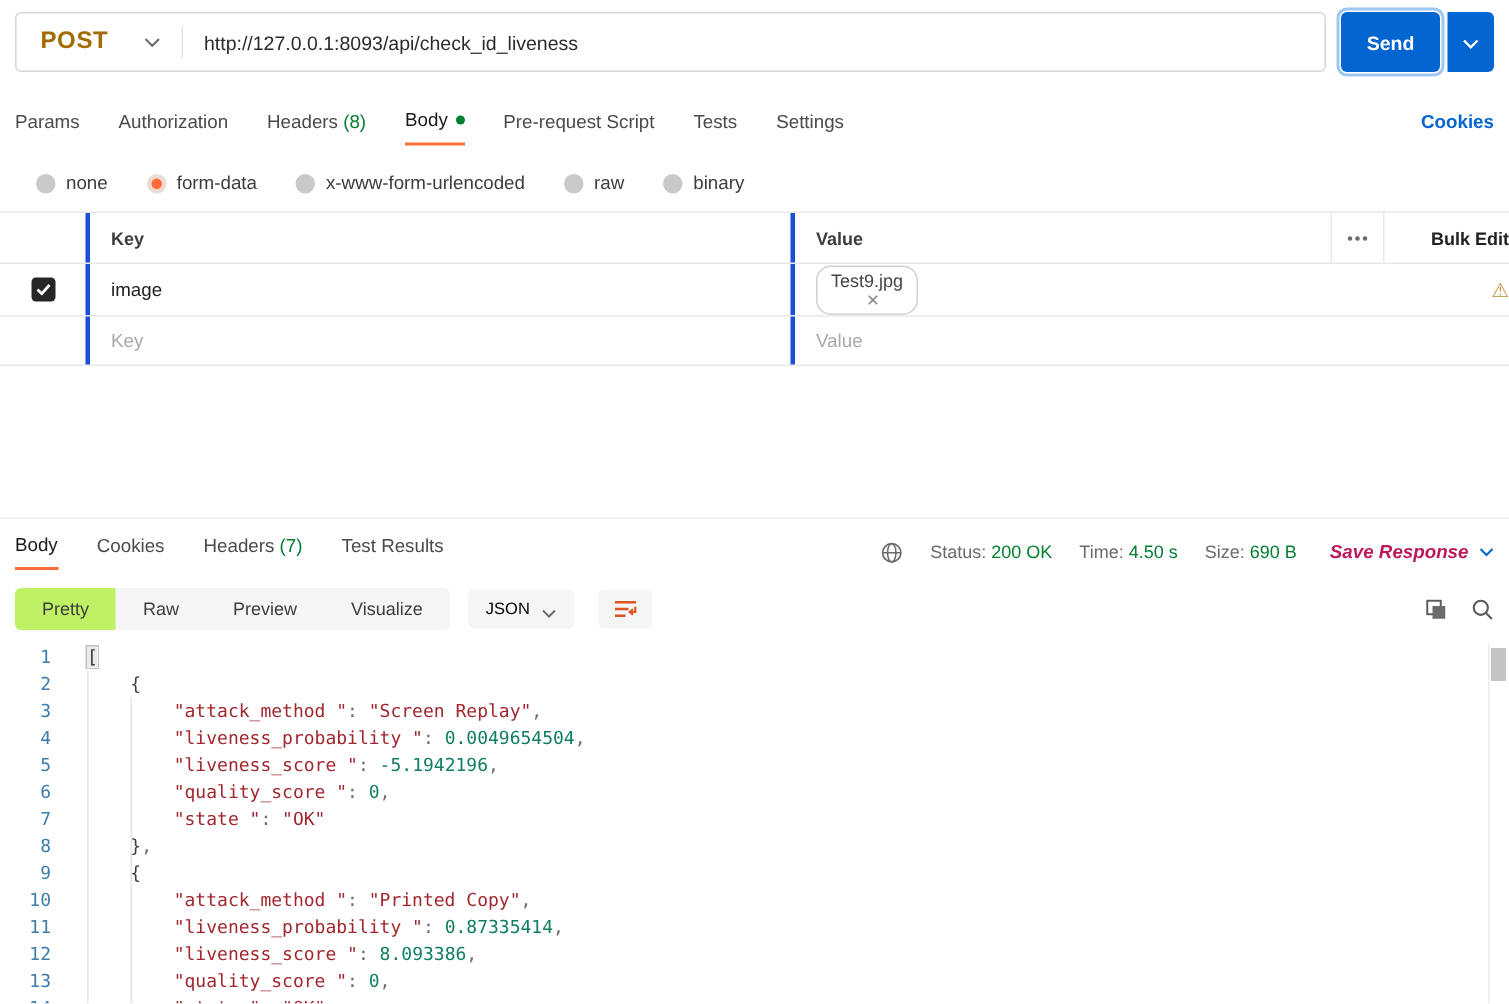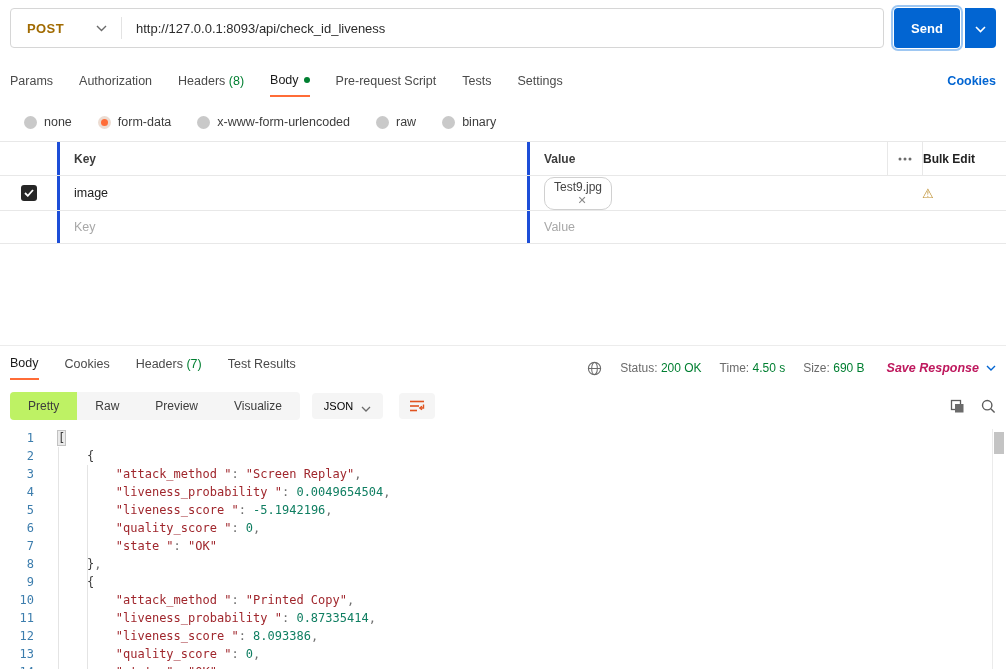--- a/index.html
+++ b/index.html
@@ -5,21 +5,21 @@
   * { margin:0; padding:0; box-sizing:border-box; }
   html,body { background:#fff; }
   .app {
     width:1006px; height:669px; position:relative; background:#fff; overflow:hidden;
     font-family:"Liberation Sans", sans-serif; color:#212121; font-size:12.5px;
   }
   
   .url-row { display:flex; align-items:center; padding:8px 10px 0 10px; height:48px; }
   .method-url { flex:1; display:flex; align-items:stretch; height:40px; border:1px solid #d6d6d6; border-radius:4px; margin-right:10px; background:#fff; }
   .method-btn { width:110px; display:flex; align-items:center; justify-content:space-between; padding:0 14px 0 16px; cursor:pointer; }
-  .method-label { color:#a16b02; font-weight:700; font-size:13px; letter-spacing:.4px; }
+  .method-label { color:#a16b02; font-weight:700; font-size:16px; letter-spacing:.4px; }
   .chev { display:inline-block; }
   .vdiv { width:1px; background:#e3e3e3; margin:8px 0; }
   .url-input { flex:1; display:flex; align-items:center; padding:0 14px; font-size:13px; color:#2b2b2b; }
   .send-wrap { display:flex; align-items:center; }
   .send-main {
     width:66px; height:40px; background:#0265d2; color:#fff; font-weight:700; font-size:13px;
     border:none; border-radius:4px; cursor:pointer;
     box-shadow:0 0 0 1px #fff, 0 0 0 3px #9ec7f2;
     font-family:"Liberation Sans", sans-serif;
   }
@@ -46,21 +46,21 @@
   .kv-row { display:grid; grid-template-columns:57px 470px 360px 35px 1fr; align-items:center; }
   .kv-row + .kv-row { border-top:1px solid #e8e8e8; }
   .kv-head { height:33px; font-weight:600; color:#3d3d3d; font-size:12px; }
   .kv-data { height:35px; }
   .kv-empty { height:33px; }
   .cell { padding:0 14px; display:flex; align-items:center; height:100%; }
   .cell.c2, .cell.c3 { border-left:3px solid #1d4ed8; }
   .kv-head .cell.c4, .kv-head .cell.c5 { border-left:1px solid #e8e8e8; }
   .cell.c1 { justify-content:center; padding:0; }
   .cell.c4 { justify-content:center; padding:0; }
-  .cell.c5 { justify-content:flex-start; padding:0; }
+  .cell.c5 { justify-content:flex-end; padding:0; }
   .bulk-edit { font-weight:700; color:#212121; font-size:12px; cursor:pointer; }
   .checkbox { width:16px; height:16px; background:#262626; border-radius:3px; display:flex; align-items:center; justify-content:center; cursor:pointer; }
   .file-chip { display:inline-flex; align-items:center; border:1px solid #d0d0d0; border-radius:10px; padding:2px 9px; background:#fff; font-size:12px; color:#444;flex-direction:column; }
   .chip-x { margin-left:8px; color:#8a8a8a; font-size:11px; cursor:pointer; }
   .placeholder { color:#a8a8a8; }
   .warn { color:#bd8e2e; font-size:13px; }
   
   .resp-divider { height:102px; border-bottom:1px solid #ececec; }
   .resp-tabs { display:flex; align-items:center; padding:0 10px; margin-top:9px; height:26px; }
   .resp-meta { display:flex; align-items:center; font-size:12px; color:#6b6b6b; }

